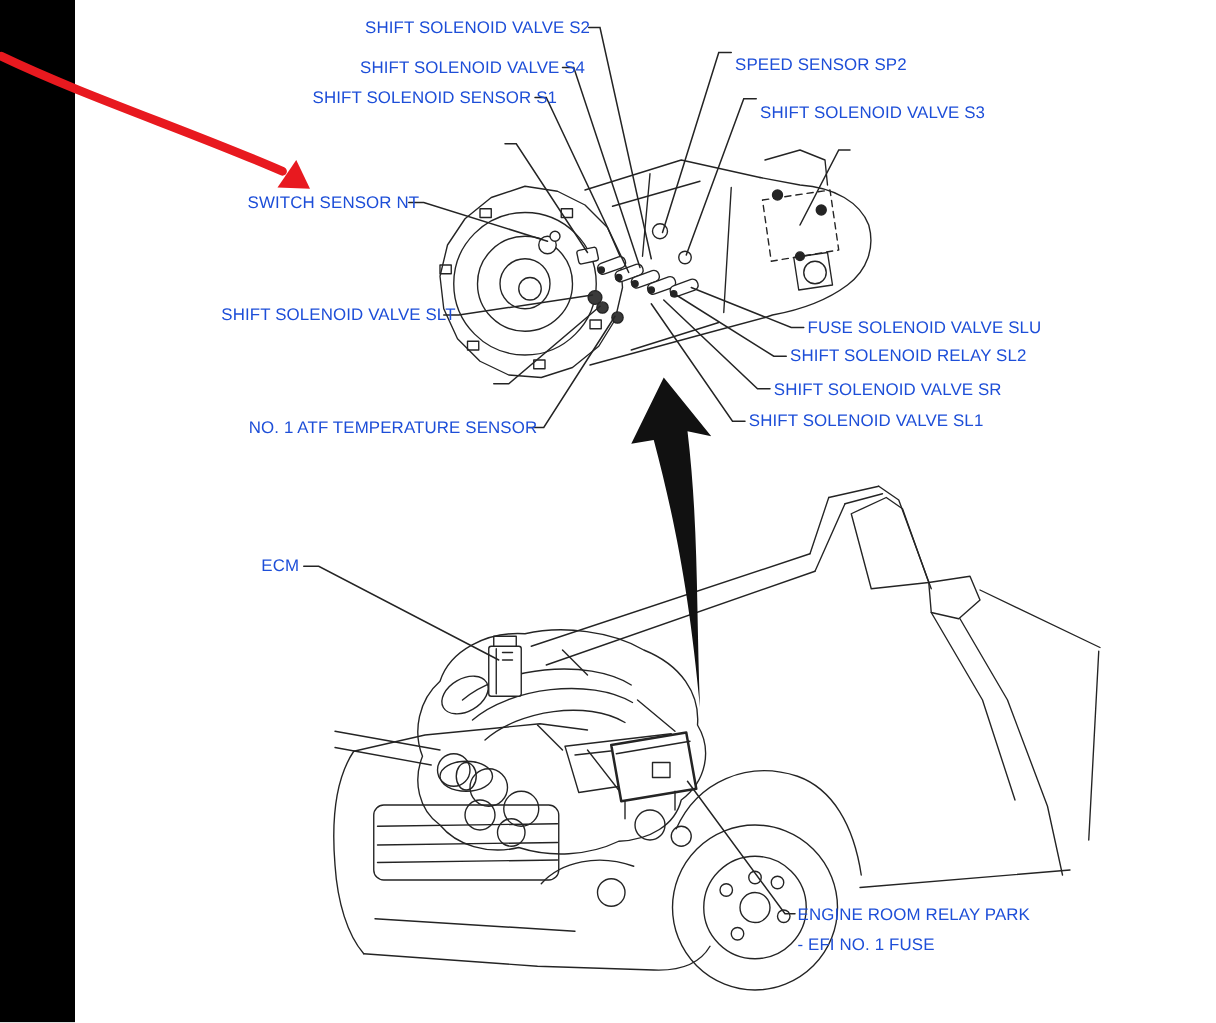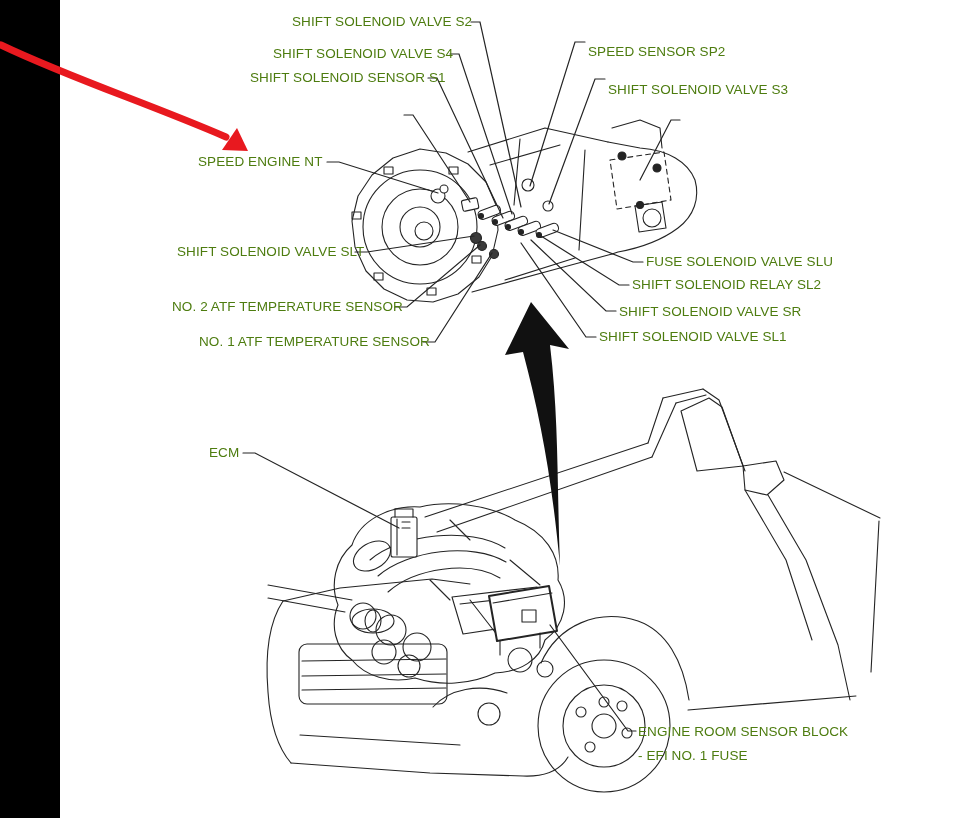--- a/index.html
+++ b/index.html
@@ -3,21 +3,21 @@
 <meta charset="utf-8">
 <style>
   html,body{margin:0;padding:0;background:#ffffff;}
   .stage{
     position:relative;width:973px;height:818px;background:#ffffff;
     overflow:hidden;font-family:"Liberation Sans", sans-serif;
   }
   .left-bar{position:absolute;left:0;top:0;width:60px;height:818px;background:#000;}
   svg.art{position:absolute;left:0;top:0;}
   .lbl{
-    position:absolute;font-size:13.5px;line-height:16px;color:#4d7c0f;
+    position:absolute;font-size:13.5px;line-height:16px;color:#1d4ed8;
     white-space:nowrap;letter-spacing:.1px;z-index:5;
   }
   .lbl.wrap{white-space:normal;width:158px;}
 </style>
 </head>
 <body>
 
 <div class="stage">
 
   <div class="left-bar"></div>
@@ -181,29 +181,28 @@
 
     <path fill="#111111" stroke="none" d="M531 302 L569 349 L550 345 C559 420 557 490 560 566 C552 480 541 420 523 352 L505 355 Z"></path>
 
     <g>
       <path d="M1 45 C70 78 150 104 226 137" stroke="#e8191f" stroke-width="7" fill="none" stroke-linecap="round"></path>
       <path d="M248 151 L222 150 L237 128 Z" fill="#e8191f" stroke="none"></path>
     </g>
   </svg>
 
   <div class="lbl" style="left:292px;top:14px">SHIFT SOLENOID VALVE S2</div>
-  <div class="lbl" style="left:273px;top:46px">SHIFT SOLENOID VALVE S4</div>
+  <div class="lbl" style="left:288px;top:46px">SHIFT SOLENOID VALVE S4</div>
   <div class="lbl" style="left:250px;top:70px">SHIFT SOLENOID SENSOR S1</div>
   <div class="lbl" style="left:588px;top:44px">SPEED SENSOR SP2</div>
   <div class="lbl" style="left:608px;top:82px">SHIFT SOLENOID VALVE S3</div>
-  <div class="lbl" style="left:198px;top:154px">SPEED ENGINE NT</div>
+  <div class="lbl" style="left:198px;top:154px">SWITCH SENSOR NT</div>
   <div class="lbl" style="left:177px;top:244px">SHIFT SOLENOID VALVE SLT</div>
-  <div class="lbl" style="left:172px;top:299px">NO. 2 ATF TEMPERATURE SENSOR</div>
   <div class="lbl" style="left:199px;top:334px">NO. 1 ATF TEMPERATURE SENSOR</div>
   <div class="lbl" style="left:646px;top:254px">FUSE SOLENOID VALVE SLU</div>
   <div class="lbl" style="left:632px;top:277px">SHIFT SOLENOID RELAY SL2</div>
   <div class="lbl" style="left:619px;top:304px">SHIFT SOLENOID VALVE SR</div>
   <div class="lbl" style="left:599px;top:329px">SHIFT SOLENOID VALVE SL1</div>
   <div class="lbl" style="left:209px;top:445px">ECM</div>
-  <div class="lbl" style="left:638px;top:724px">ENGINE ROOM SENSOR BLOCK</div>
+  <div class="lbl" style="left:638px;top:724px">ENGINE ROOM RELAY PARK</div>
   <div class="lbl" style="left:638px;top:748px">- EFI NO. 1 FUSE</div>
 
 </div>
 
 </body></html>

